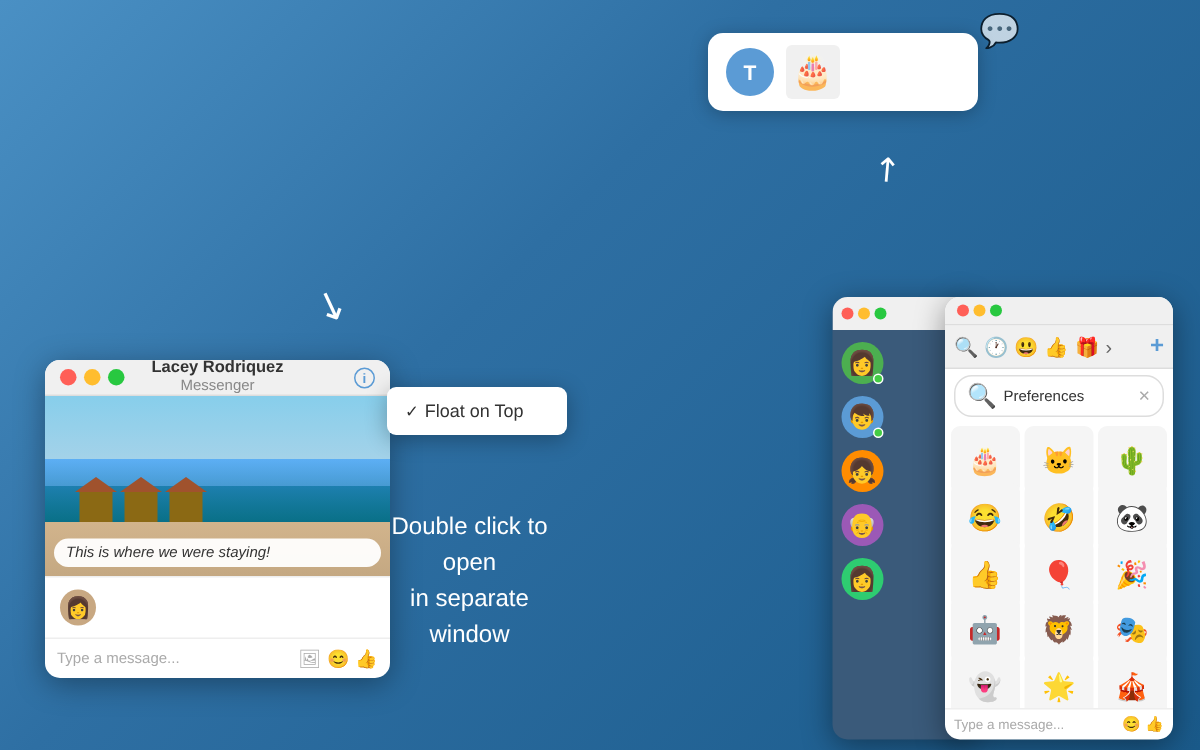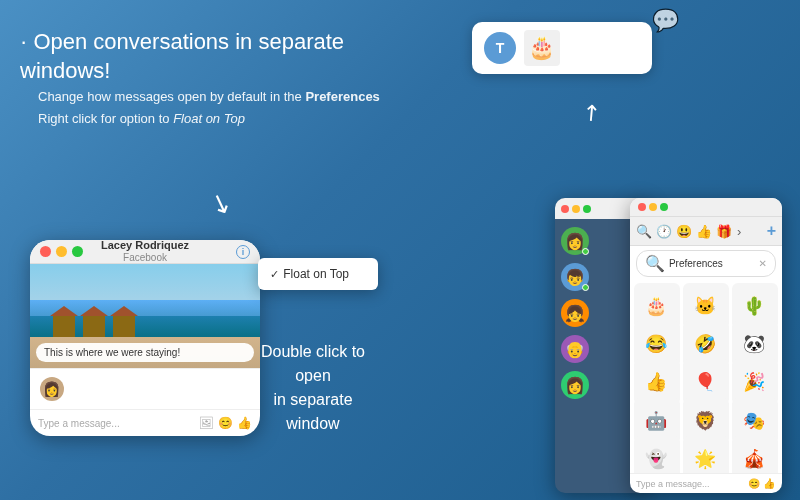--- a/index.html
+++ b/index.html
@@ -116,21 +116,21 @@
       font-size: 22px;
     }
 
     
     .messenger-window {
       position: absolute;
       top: 240px;
       left: 30px;
       width: 230px;
       background: white;
-      border-radius: 20px;
+      border-radius: 10px;
       box-shadow: 0 4px 20px rgba(0,0,0,0.35);
       overflow: hidden;
     }
 
     .window-titlebar {
       background: #f0f0f0;
       padding: 6px 10px;
       display: flex;
       align-items: center;
       gap: 5px;
@@ -168,24 +168,25 @@
       border: 1.5px solid #5b9bd5;
       color: #5b9bd5;
       font-size: 9px;
       display: flex;
       align-items: center;
       justify-content: center;
       font-weight: bold;
     }
 
     .chat-image-area {
-      height: 104px;
+      height: 120px;
       background: linear-gradient(180deg, #87ceeb 0%, #4682b4 30%, #2e8b57 70%, #228b22 100%);
       position: relative;
       overflow: hidden;
+      font-style: italic;
     }
 
     .chat-image-sky {
       position: absolute;
       top: 0; left: 0; right: 0;
       height: 50%;
       background: linear-gradient(180deg, #87ceeb, #b0d4e8);
     }
 
     .chat-image-water {
@@ -517,43 +518,34 @@
   <div class="fb-icon-top">💬</div>
 
   <div class="notification-bubble">
     <div class="notif-avatar">T</div>
     <div class="notif-sticker">🎂</div>
   </div>
 
   <div class="text-section">
 
 
-    <div class="bullet-item" style="margin-top:10px;">
-      <div class="headline-large">· Open conversations in separate windows!</div>
-      <div class="subtext">
-        Change how messages open by default in the <strong>Preferences</strong>
-      </div>
-      <div class="subtext">
-        Right click for option to <em>Float on Top</em>
-      </div>
-    </div>
   </div>
 
   <div style="position:absolute; top:100px; right:200px; color:white; font-size:22px; transform:rotate(-40deg);">↗</div>
 
   <div style="position:absolute; top:188px; left:210px; color:white; font-size:26px; transform:scaleX(-1) rotate(-20deg);">↙</div>
 
   <div class="messenger-window">
     <div class="window-titlebar">
       <div class="traffic-red"></div>
       <div class="traffic-yellow"></div>
       <div class="traffic-green"></div>
       <div class="window-title">
         <div>Lacey Rodriquez</div>
-        <div class="window-title-sub">Facebook</div>
+        <div class="window-title-sub">Messenger</div>
       </div>
       <div class="window-info-btn">i</div>
     </div>
 
     <div class="chat-image-area">
       <div class="chat-image-sky"></div>
       <div class="chat-image-water"></div>
       <div class="chat-image-huts">
         <div class="hut"></div>
         <div class="hut"></div>

